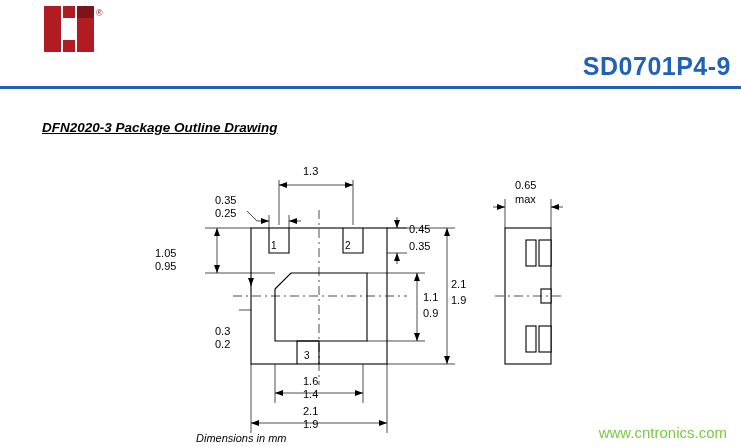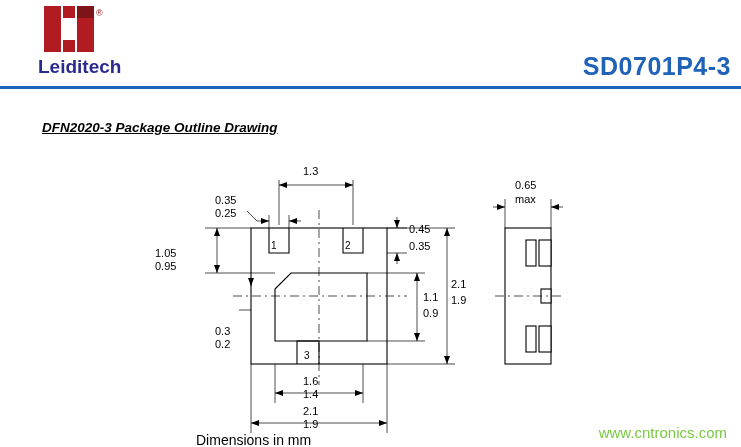--- a/index.html
+++ b/index.html
@@ -59,44 +59,43 @@
     text-decoration:underline;
     font-style:italic;
   }
   
   .drawing{
     position:absolute;left:0;top:145px;width:741px;height:300px;margin-left:7px;
   }
   svg{display:block;}
   
   .footer-note{
-    position:absolute;left:196px;top:432px;font-size:14px;color:#000;
+    position:absolute;left:196px;top:432px;font-size:11px;color:#000;font-style:italic;
   }
   .watermark{
     position:absolute;right:14px;top:424px;
     font-size:15px;color:#7ac943;font-weight:normal;
   }
 </style>
 </head>
 <body>
 
 <div class="header">
 
   <div class="logo">
     <div class="logo-mark">
       <div class="bar-left"></div>
       <div class="bar-mid"></div>
       <div class="bar-right"></div>
       <div class="notch"></div>
     </div>
     <div class="logo-reg">®</div>
-    <div class="logo-text">Leiditech</div>
   </div>
 
-  <div class="part-number">SD0701P4-3</div>
+  <div class="part-number">SD0701P4-9</div>
   <div class="header-rule"></div>
 </div>
 
 <div class="section-title">DFN2020-3 Package Outline Drawing</div>
 
 <div class="drawing">
 <svg width="741" height="300" viewBox="0 0 741 300" xmlns="http://www.w3.org/2000/svg">
 
   <g stroke="#000" fill="none" stroke-width="1.1">
 

